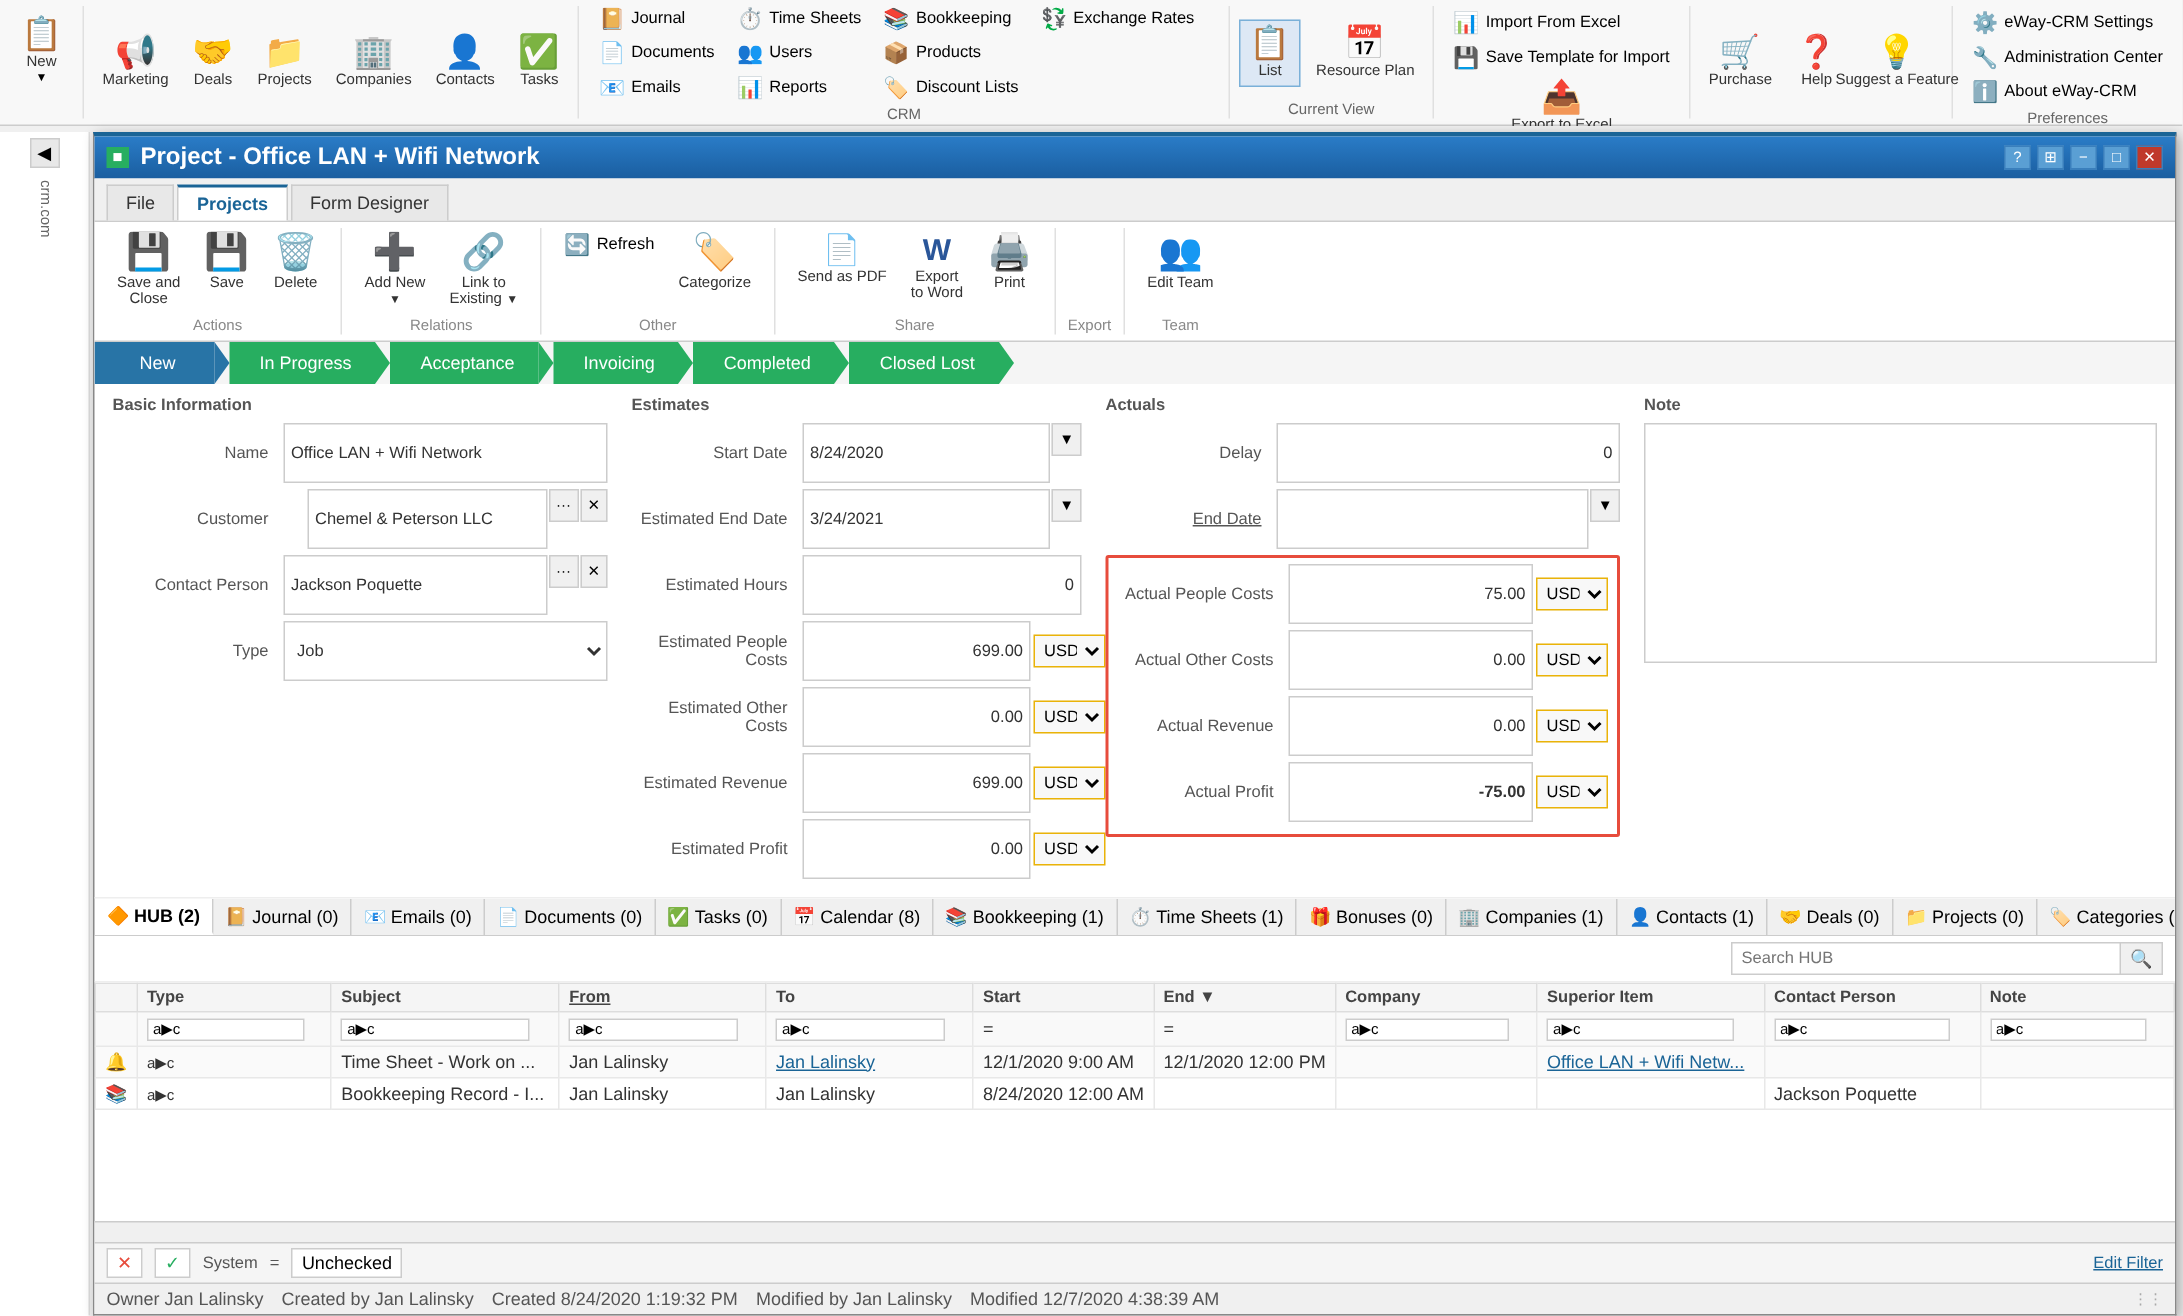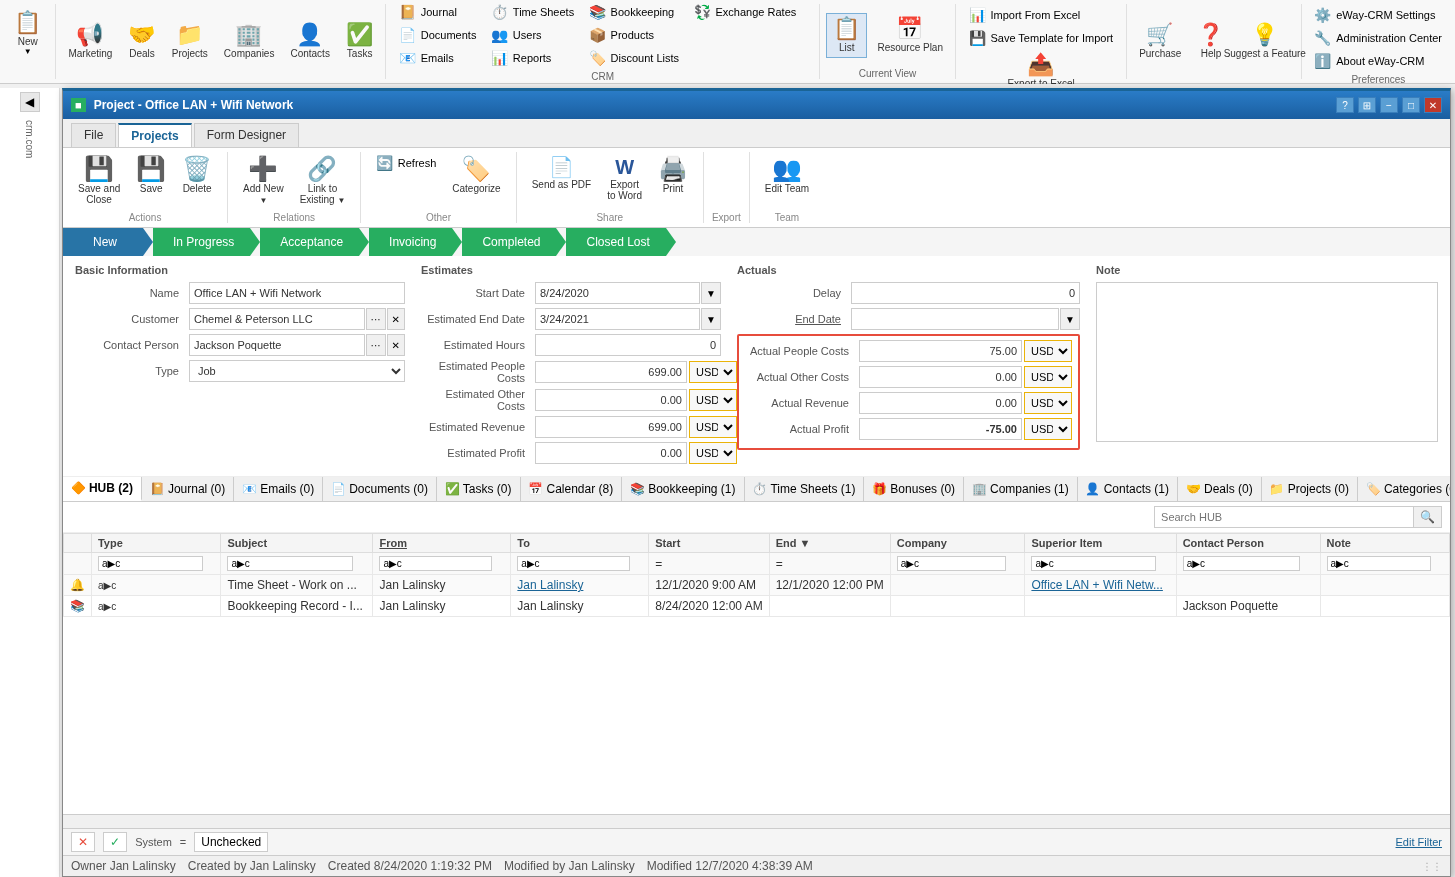--- a/index.html
+++ b/index.html
@@ -63,21 +63,21 @@
     .window-titlebar {
       background: linear-gradient(to bottom, #2a7cc7, #1a5ea0);
       color: white;
       display: flex;
       align-items: center;
       justify-content: space-between;
       height: 28px;
       padding: 0 8px;
       flex-shrink: 0;
     }
-    .window-title { font-size: 12px; font-weight: 600; }
+    .window-title { font-size: 16px; font-weight: 600; }
     .window-controls { display: flex; gap: 4px; }
     .win-ctrl { width: 18px; height: 16px; background: #5a9fd4; border: 1px solid #3a7fbc; color: white; font-size: 10px; cursor: pointer; display: flex; align-items: center; justify-content: center; }
 
     
     .window-tabs {
       display: flex;
       background: #f0f0f0;
       border-bottom: 1px solid #ccc;
       padding: 4px 8px 0;
       gap: 2px;
@@ -205,21 +205,21 @@
       align-items: center;
       margin-bottom: 4px;
       gap: 4px;
     }
     .form-label { font-size: 11px; color: #555; min-width: 110px; text-align: right; padding-right: 6px; }
     .form-input {
       border: 1px solid #ccc;
       padding: 2px 4px;
       font-size: 11px;
       flex: 1;
-      height: 22px;
+      height: 40px;
       background: white;
       color: #333;
     }
     .input-with-btns { display: flex; flex: 1; gap: 1px; justify-content: flex-end; }
     .input-btn { border: 1px solid #ccc; background: #f0f0f0; padding: 0 4px; cursor: pointer; height: 22px; font-size: 10px; }
     .usd-select { border: 1px solid #eab308; background: #f8f8f8; font-size: 11px; padding: 1px 2px; height: 22px; width: 48px; }
     .cost-row { display: flex; gap: 2px; flex: 1; align-items: center; }
 
     
     .actuals-section {
@@ -648,21 +648,21 @@
 
     <div class="form-section" style="max-width:330px;">
       <div class="form-section-title">Basic Information</div>
       <div class="form-row">
         <span class="form-label">Name</span>
         <input class="form-input" value="Office LAN + Wifi Network" style="">
       </div>
       <div class="form-row">
         <span class="form-label">Customer</span>
         <div class="input-with-btns">
-          <input class="form-input" value="Chemel &amp; Peterson LLC" style="flex: 1 1 0%;">
+          <input class="form-input" value="Chemel &amp; Peterson LLC" style="flex: 1 1 0%; margin-left: 16px;">
           <button class="input-btn">···</button>
           <button class="input-btn">✕</button>
         </div>
       </div>
       <div class="form-row">
         <span class="form-label">Contact Person</span>
         <div class="input-with-btns">
           <input class="form-input" value="Jackson Poquette" style="flex: 1 1 0%;">
           <button class="input-btn">···</button>
           <button class="input-btn">✕</button>

